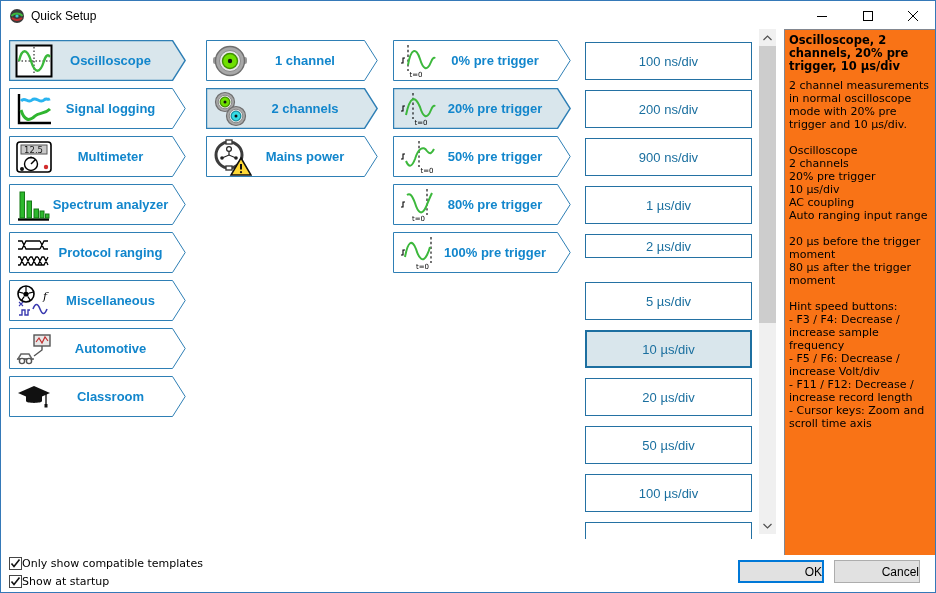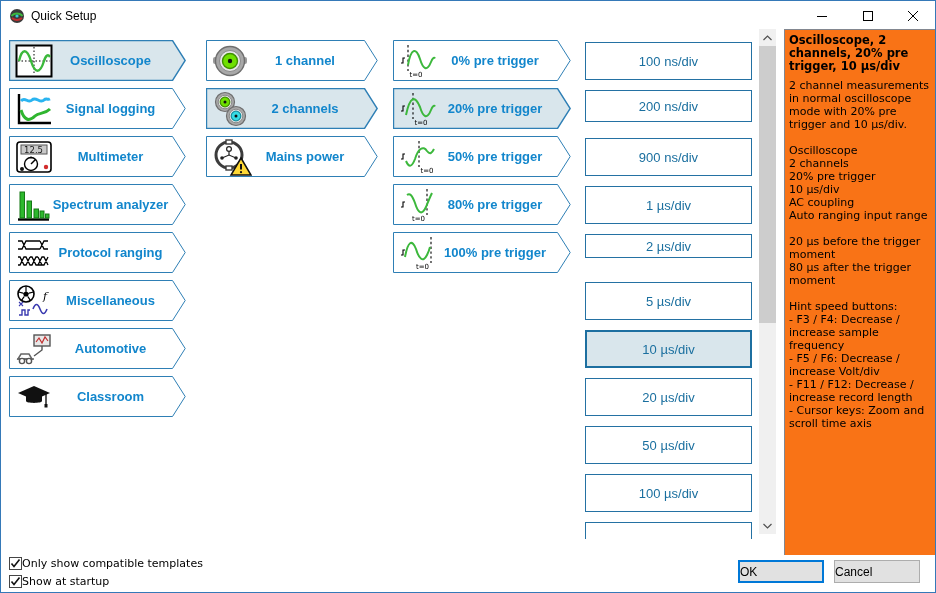--- a/index.html
+++ b/index.html
@@ -33,21 +33,21 @@
   .desc{position:absolute;left:783px;top:28px;width:152px;height:526px;box-sizing:border-box;
         border-left:1px solid #828790;border-top:1px solid #828790;background:#f97316;
         padding:4px 2px 4px 4px;font-family:"DejaVu Sans",sans-serif;font-size:11px;line-height:13px;color:#000;overflow:hidden;}
   .desc .hd{font-weight:bold;font-size:11.5px;margin-bottom:6px;}
   .desc .gap{height:13px;}
 
   
   .cbrow{position:absolute;display:flex;align-items:center;gap:0;font-family:"DejaVu Sans",sans-serif;font-size:11px;color:#000;}
   .cbbox{width:13px;height:13px;box-sizing:border-box;border:1px solid #454545;background:#fff;display:flex;align-items:center;justify-content:center;}
   .pbtn{position:absolute;width:86px;height:23px;box-sizing:border-box;background:#e1e1e1;display:flex;align-items:center;
-        justify-content:flex-start;font-size:12px;color:#000;cursor:pointer;}
+        justify-content:flex-end;font-size:12px;color:#000;cursor:pointer;}
   .pbtn.def{border:2px solid #0078d7;}
   .pbtn.norm{border:1px solid #adadad;}
 </style>
 </head>
 <body>
 
 <div class="win">
 
   <div class="titlebar">
     <span class="appicon">
@@ -333,21 +333,21 @@
           <path d="M6,22 C9,6 13,4 17,14 C20,24 24,28 28,20 C29.5,17 30.5,14 31,12" fill="none" stroke="#3cb83c" stroke-width="2"></path>
           <text x="30" y="34" text-anchor="end" font-size="7" font-family="DejaVu Sans,sans-serif" fill="#000">t=0</text>
         </svg>
     </span>
     <span class="lbl">100% pre trigger</span>
   </div>
 
   <div class="tbtn" style="left:584px;top:41px;width:167px;height:38px">
       <span>100 ns/div</span>
     </div>
-  <div class="tbtn" style="left:584px;top:89px;width:167px;height:32px">
+  <div class="tbtn" style="left:584px;top:89px;width:167px;height:38px">
       <span>200 ns/div</span>
     </div>
   <div class="tbtn" style="left:584px;top:137px;width:167px;height:38px">
       <span>900 ns/div</span>
     </div>
   <div class="tbtn" style="left:584px;top:185px;width:167px;height:38px">
       <span>1 µs/div</span>
     </div>
   <div class="tbtn" style="left:584px;top:233px;width:167px;height:24px">
       <span>2 µs/div</span>

